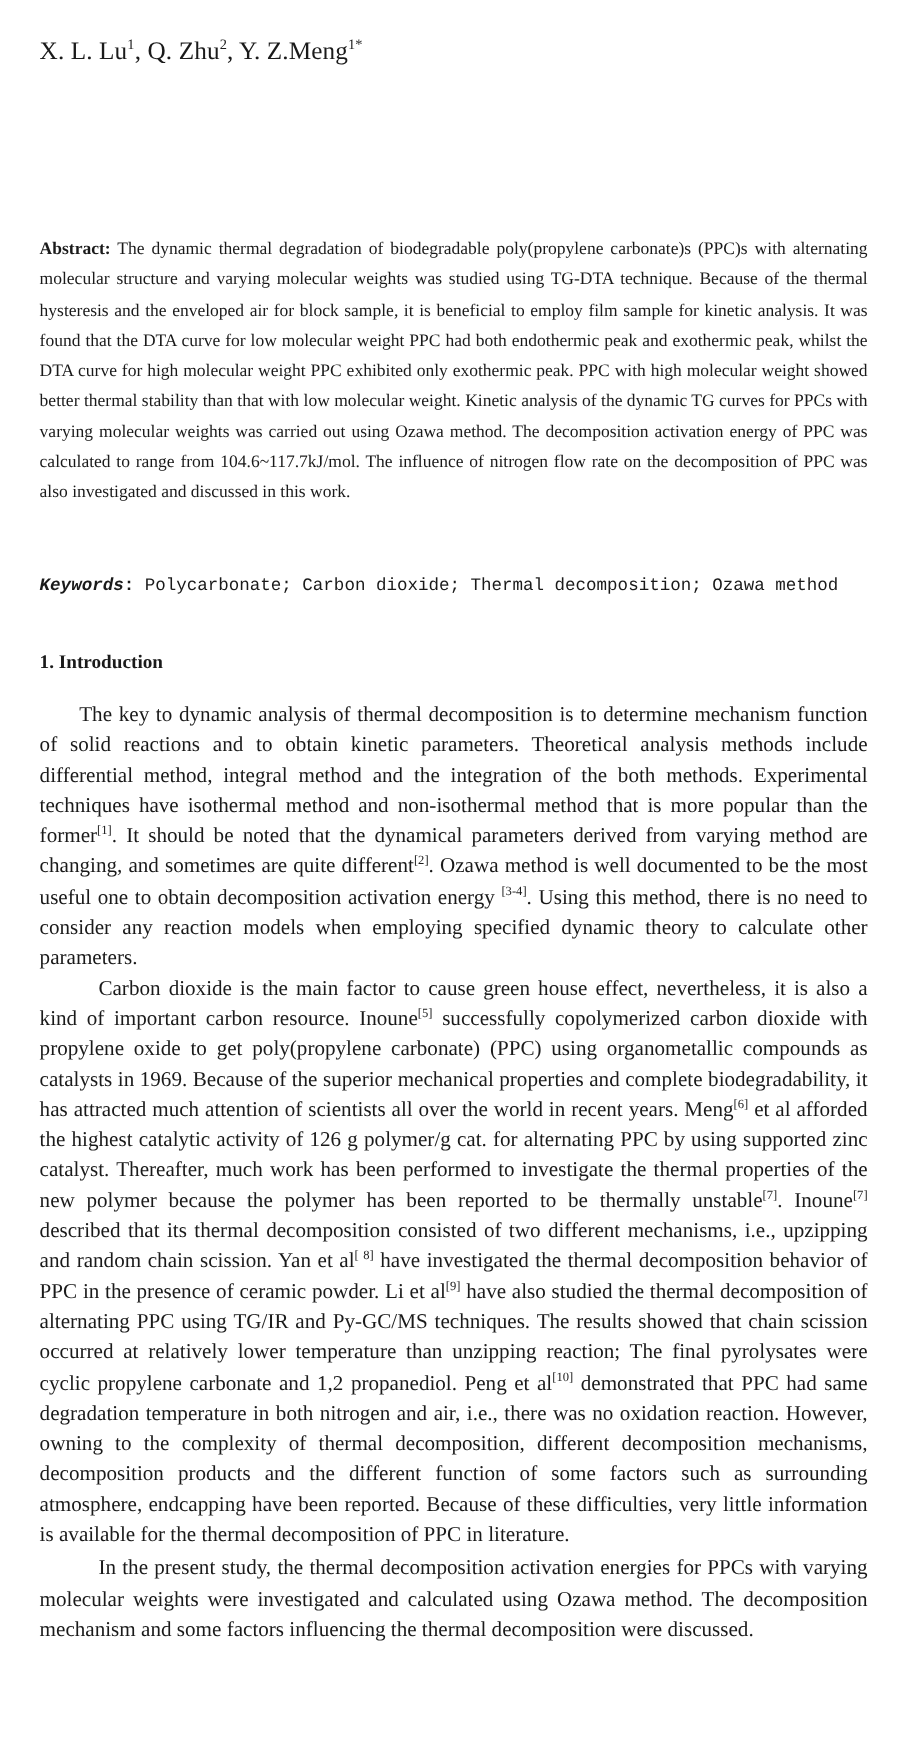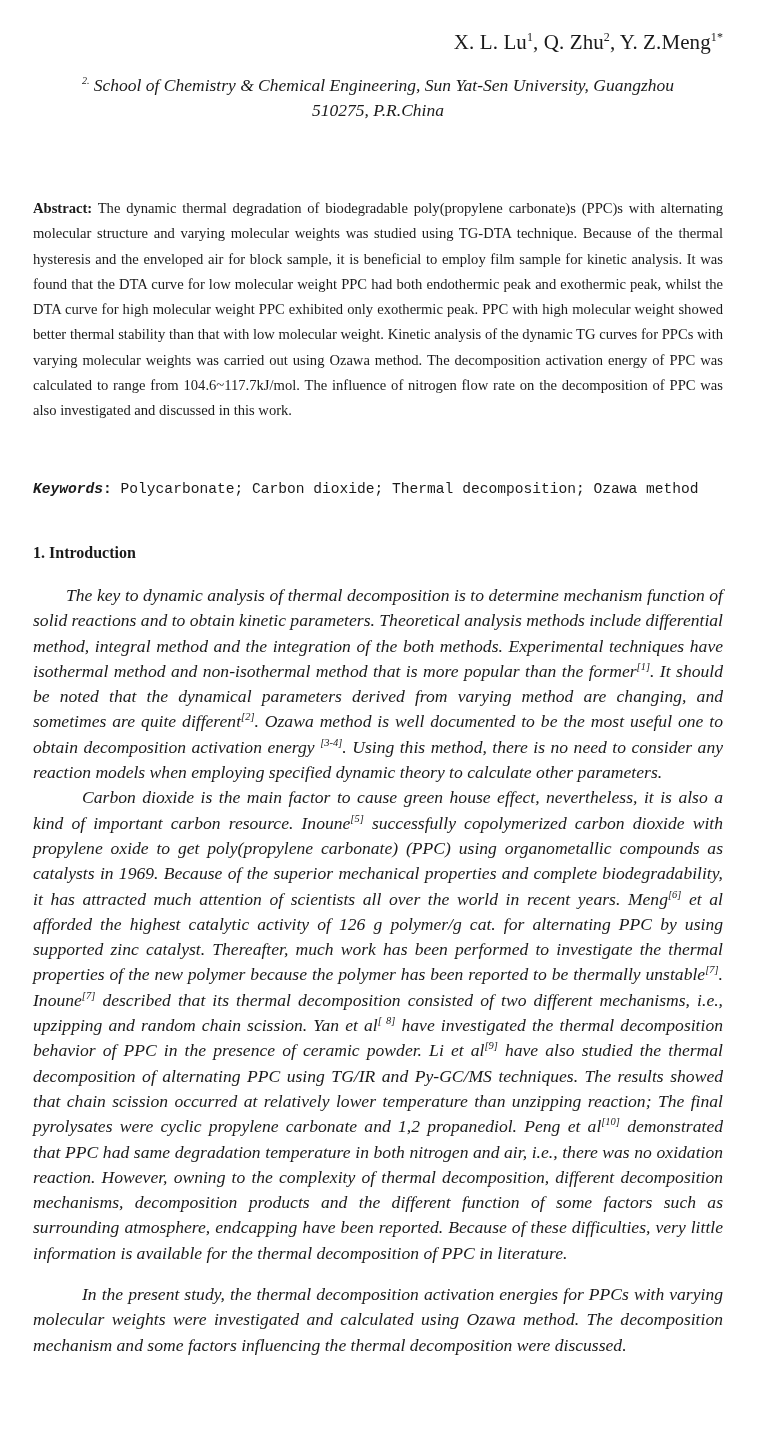--- a/index.html
+++ b/index.html
@@ -2,21 +2,21 @@
 <html><head>
 <meta charset="utf-8">
 <style>
   html, body { margin: 0; padding: 0; background: #ffffff; }
   body {
     width: 757px; height: 1448px; overflow: hidden; position: relative;
     font-family: "Liberation Serif", "DejaVu Serif", serif; color: #1a1a1a;
   }
   .page { position: absolute; left: 33px; top: 0; width: 690px; }
   .authors {
-    position: absolute; top: 30px; left: 0; width: 690px; text-align: right;
+    position: absolute; top: 30px; left: 0; width: 690px; text-align: left;
     font-size: 21px; letter-spacing: 0.1px;
   }
   .authors sup { font-size: 12px; }
   .affil {
     position: absolute; top: 68px; left: 0; width: 690px; text-align: center;
     font-style: italic; font-size: 17.5px; line-height: 25px;
   }
   .affil sup { font-size: 10px; font-style: italic; }
   .abstract {
     position: absolute; top: 196px; left: 0; width: 690px;
@@ -25,44 +25,39 @@
   .abstract b { font-weight: bold; margin-top: 36px; }
   .keywords {
     position: absolute; top: 481px; left: 0; width: 690px; font-size: 14.6px; font-family: Liberation Mono, monospace;
   }
   .keywords b { font-weight: bold; font-style: italic; }
   .section-title {
     position: absolute; top: 544px; left: 0; font-size: 16px; font-weight: bold;
   }
   .body-text {
     position: absolute; top: 583px; left: 0; width: 690px;
-    font-size: 17.6px; line-height: 25.3px; text-align: justify; font-style: italic;
+    font-size: 17.6px; line-height: 25.3px; text-align: justify;
   }
   .body-text p { margin: 0; text-indent: 33px; }
   .body-text p.p2, .body-text p.p3 { text-indent: 49px; }
-  .body-text p.p3 { margin-top: 16px; }
+  .body-text p.p3 { margin-top: 3px; }
   .body-text sup { font-size: 10.5px; line-height: 0; }
 </style>
 </head>
 <body>
 
 <div class="page">
 
   <div class="authors">
     <span>X. L. Lu</span><sup>1</sup>,
     <span>Q. Zhu</span><sup>2</sup>,
     <span>Y. Z.Meng</span><sup>1*</sup>
   </div>
 
   <div class="affil">
-    <div>
-      <sup>2.</sup>
-      <span>School of Chemistry &amp; Chemical Engineering, Sun Yat-Sen University, Guangzhou</span><br>
-      <span>510275, P.R.China</span>
-    </div>
   </div>
 
   <div class="abstract">
     <b>Abstract:</b>
     <span>The dynamic thermal degradation of biodegradable poly(propylene carbonate)s (PPC)s with alternating molecular structure and varying molecular weights was studied using TG-DTA technique. Because of the thermal hysteresis and the enveloped air for block sample, it is beneficial to employ film sample for kinetic analysis. It was found that the DTA curve for low molecular weight PPC had both endothermic peak and exothermic peak, whilst the DTA curve for high molecular weight PPC exhibited only exothermic peak. PPC with high molecular weight showed better thermal stability than that with low molecular weight. Kinetic analysis of the dynamic TG curves for PPCs with varying molecular weights was carried out using Ozawa method. The decomposition activation energy of PPC was calculated to range from 104.6~117.7kJ/mol. The influence of nitrogen flow rate on the decomposition of PPC was also investigated and discussed in this work.</span>
   </div>
 
   <div class="keywords">
     <b>Keywords</b><b style="font-style:normal">:</b><span> Polycarbonate; Carbon dioxide; Thermal decomposition; Ozawa method</span>
   </div>

